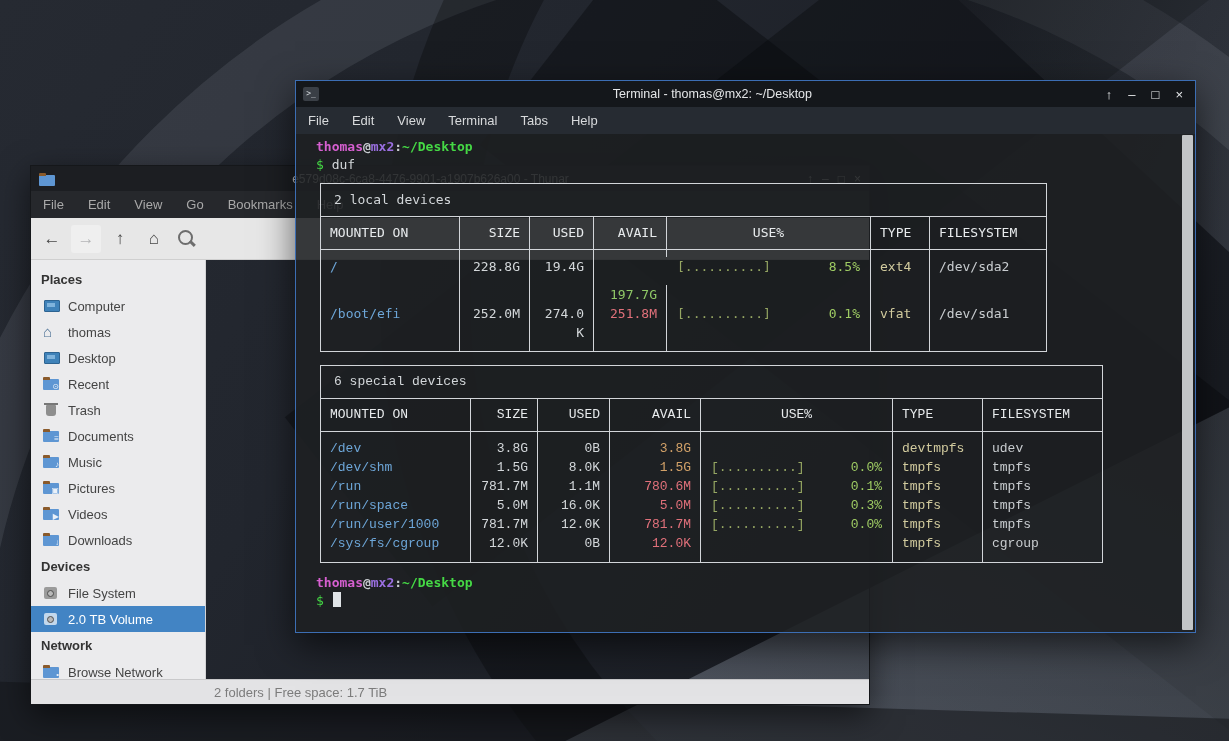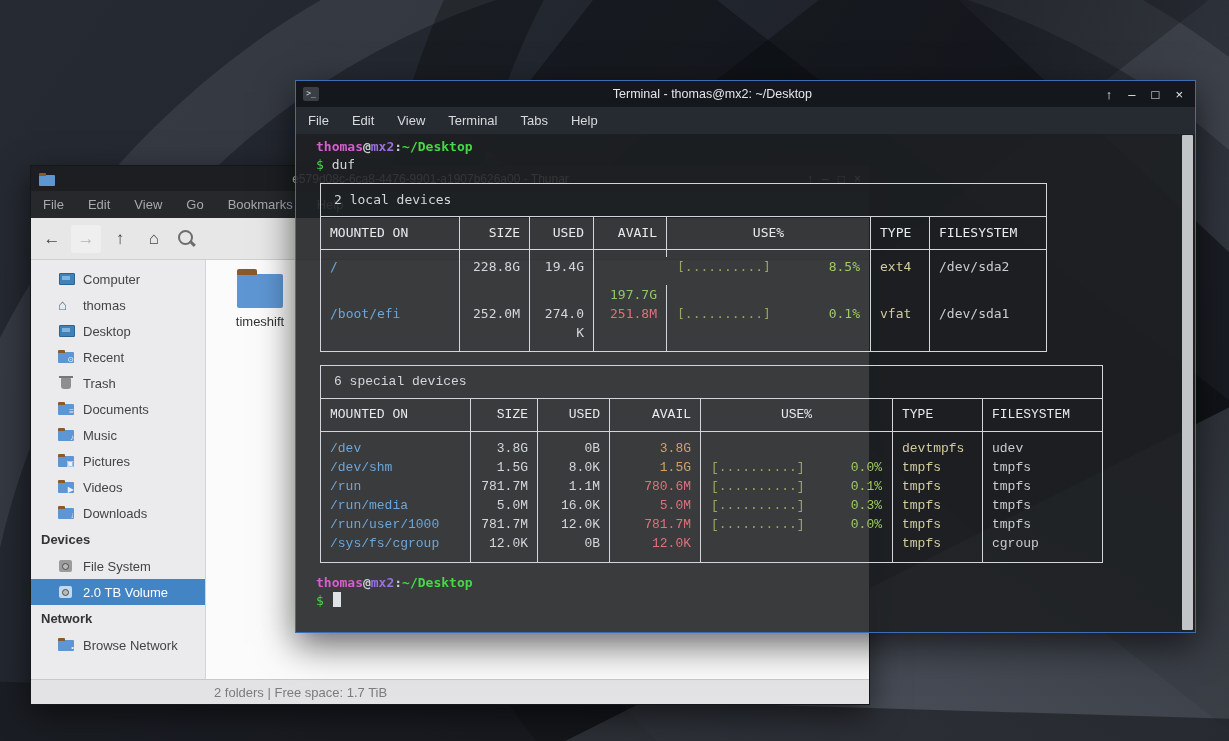--- a/index.html
+++ b/index.html
@@ -47,21 +47,21 @@
     align-items:center;gap:6px;padding:0 6px;overflow:hidden;white-space:nowrap;
     color:#2e2e2e;font-size:13.5px;}
   .t-search{width:26px;height:26px;position:relative;flex:0 0 auto;}
   .mag{position:absolute;left:5px;top:4px;width:11px;height:11px;border:2px solid #6d6d6d;border-radius:50%;}
   .mag-h{position:absolute;left:16px;top:16px;width:7px;height:2.5px;background:#6d6d6d;transform:rotate(45deg);}
   .t-body{flex:1;display:flex;min-height:0;}
   .t-sidebar{width:175px;background:#ebebed;border-right:1px solid #d3d3d5;
     overflow:hidden;padding-top:6px;box-sizing:border-box;}
   .s-header{height:27px;display:flex;align-items:center;padding-left:10px;
     font-weight:bold;color:#333;}
-  .s-item{height:26px;display:flex;align-items:center;gap:8px;padding-left:27px;color:#444;}
+  .s-item{height:26px;display:flex;align-items:center;gap:8px;padding-left:12px;color:#444;}
   .s-item.selected{background:#4284c4;color:#ffffff;}
   .s-ic{width:17px;height:14px;position:relative;flex:0 0 auto;}
   .fold{position:absolute;left:0;top:2px;width:16px;height:11px;background:#5e96d3;border-radius:1px;}
   .fold:before{content:"";position:absolute;left:0;top:-2px;width:7px;height:3px;background:#8a5a2b;border-radius:1px 1px 0 0;}
   .emb{position:absolute;right:1px;bottom:0;font-size:8px;line-height:8px;color:#eaf1f9;}
   .ic-home{font-size:15px;line-height:14px;color:#4a6f94;}
   .comp{position:absolute;left:1px;top:1px;width:14px;height:10px;background:#3f82b9;border:1px solid #2d6391;border-radius:1px;}
   .comp:after{content:"";position:absolute;left:2px;top:2px;width:8px;height:4px;background:#7fb3dc;}
   .trash{position:absolute;left:3px;top:2px;width:10px;height:11px;background:#8e8e8e;border-radius:1px 1px 3px 3px;}
   .trash:before{content:"";position:absolute;left:-2px;top:-2px;width:14px;height:2px;background:#777;}
@@ -161,20 +161,21 @@
       <div class="tb-btn disabled">→</div>
       <div class="tb-btn">↑</div>
       <div class="tb-btn">⌂</div>
       <div class="t-search">
         <div class="mag"></div>
           <div class="mag-h"></div>
       </div>
     </div>
     <div class="t-body">
       <div class="t-sidebar">
+        <div class="s-header">Places</div>
         <div class="s-item">
           <span class="s-ic">
               <span class="comp"></span>
             </span>
           <span>Computer</span>
         </div>
         <div class="s-item">
           <span class="s-ic ic-home">⌂</span>
           <span>thomas</span>
         </div>
@@ -245,26 +246,20 @@
             </span>
           <span>2.0 TB Volume</span>
         </div>
         <div class="s-header">Network</div>
         <div class="s-item">
           <span class="s-ic">
               <span class="fold"></span>
               <span class="emb">•</span>
             </span>
           <span>Browse Network</span>
-        </div>
-      </div>
-      <div class="t-files">
-        <div class="file-item">
-          <div class="file-folder"></div>
-          <div class="file-label">timeshift</div>
         </div>
       </div>
     </div>
     <div class="t-status">
       <div class="pad"></div>
       <span>2 folders   |   Free space: 1.7 TiB</span>
     </div>
   </div>
 
   <div id="terminal">
@@ -378,21 +373,21 @@
           <div class="duf-c mnt bR">/run</div>
           <div class="duf-c num bR">781.7M</div>
           <div class="duf-c num bR">1.1M</div>
           <div class="duf-c num bR avail-red">780.6M</div>
           <div class="duf-c use bR">
             <span class="bar">[..........]</span>
             <span class="pct">0.1%</span>
           </div>
           <div class="duf-c typ bR">tmpfs</div>
           <div class="duf-c fs">tmpfs</div>
-          <div class="duf-c mnt bR">/run/media</div>
+          <div class="duf-c mnt bR">/run/space</div>
           <div class="duf-c num bR">5.0M</div>
           <div class="duf-c num bR">16.0K</div>
           <div class="duf-c num bR avail-red">5.0M</div>
           <div class="duf-c use bR">
             <span class="bar">[..........]</span>
             <span class="pct">0.3%</span>
           </div>
           <div class="duf-c typ bR">tmpfs</div>
           <div class="duf-c fs">tmpfs</div>
           <div class="duf-c mnt bR">/run/user/1000</div>

